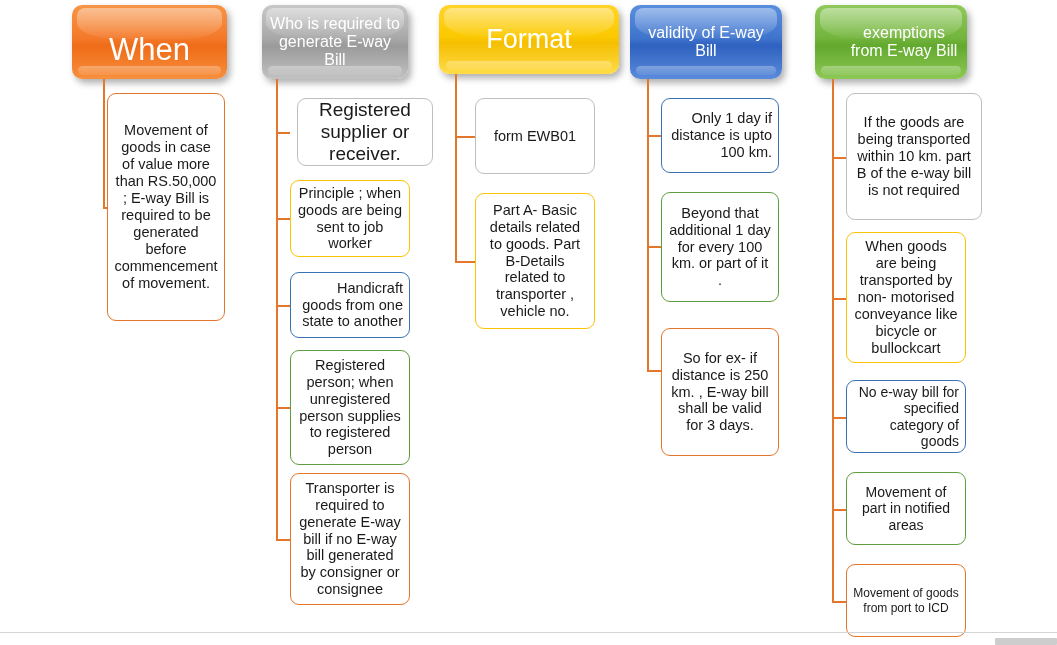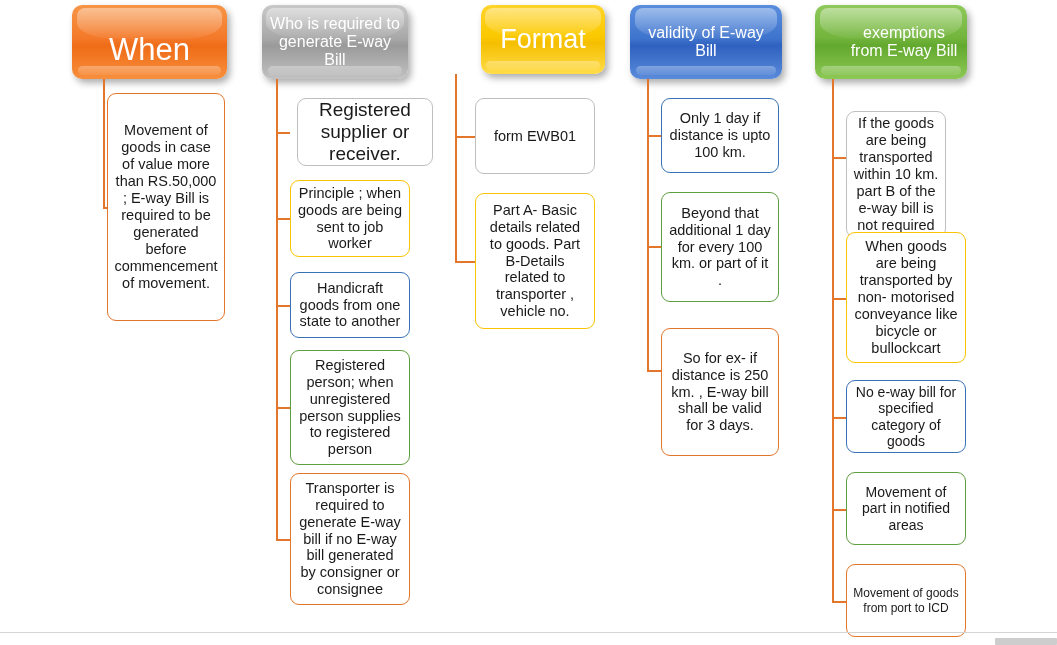--- a/index.html
+++ b/index.html
@@ -89,21 +89,21 @@
     justify-content: center;
     text-align: center;
     color: #1a1a1a;
     padding: 3px 6px;
     line-height: 1.17;
     overflow: hidden;
   }
   .bd-gray   { border-color: #bfbfbf; }
   .bd-orange { border-color: #e3762a; }
   .bd-yellow { border-color: #fbc403; }
-  .bd-blue   { border-color: #3a72b8; }
+  .bd-blue   { border-color: #3a72b8; text-align: right; }
   .bd-green  { border-color: #5f9e3f; }
 
   
   .conn-v {
     position: absolute;
     width: 1.6px;
     background: #e3762a;
   }
   .conn-h {
     position: absolute;
@@ -154,21 +154,21 @@
       <span>Handicraft goods from one state to another</span>
     </div>
     <div class="conn-h" style="left: 276px; top: 407px; width: 14px;"></div>
     <div class="node-box bd-green" style="left: 290px; top: 350px; width: 120px; height: 115px; font-size: 14.5px;">
       <span>Registered person; when unregistered person supplies to registered person</span>
     </div>
     <div class="conn-h" style="left: 276px; top: 539px; width: 14px;"></div>
     <div class="node-box bd-orange" style="left: 290px; top: 473px; width: 120px; height: 132px; font-size: 14.5px;">
       <span>Transporter is required to generate E-way bill if no E-way bill generated by consigner or consignee</span>
     </div>
-    <div class="header-box hdr-yellow" style="left: 439px; top: 5px; width: 124px; height: 69px; margin-left: 42px;">
+    <div class="header-box hdr-yellow" style="left: 439px; top: 5px; width: 180px; height: 69px;">
       <span class="hdr-label" style="font-size: 27px;">Format</span>
     </div>
     <div class="conn-v" style="left: 455px; top: 74px; height: 187px;"></div>
     <div class="conn-h" style="left: 455px; top: 136px; width: 20px;"></div>
     <div class="node-box bd-gray" style="left: 475px; top: 98px; width: 120px; height: 76px; font-size: 14.5px;">
       <span>form EWB01</span>
     </div>
     <div class="conn-h" style="left: 455px; top: 261px; width: 20px;"></div>
     <div class="node-box bd-yellow" style="left: 475px; top: 193px; width: 120px; height: 136px; font-size: 14.5px;">
       <span>Part A- Basic details related to goods. Part B-Details related to transporter , vehicle no.</span>
@@ -187,21 +187,21 @@
     </div>
     <div class="conn-h" style="left: 647px; top: 370px; width: 14px;"></div>
     <div class="node-box bd-orange" style="left: 661px; top: 328px; width: 118px; height: 128px; font-size: 14.5px;">
       <span>So for ex- if distance is 250 km. , E-way bill shall be valid for 3 days.</span>
     </div>
     <div class="header-box hdr-green" style="left: 815px; top: 5px; width: 152px; height: 74px;">
       <span class="hdr-label" style="font-size: 16px;">exemptions from E-way Bill</span>
     </div>
     <div class="conn-v" style="left: 832px; top: 79px; height: 522px;"></div>
     <div class="conn-h" style="left: 832px; top: 157px; width: 14px;"></div>
-    <div class="node-box bd-gray" style="left: 846px; top: 111px; width: 100px; height: 127px; font-size: 14.5px;">
+    <div class="node-box bd-gray" style="left: 846px; top: 93px; width: 136px; height: 127px; font-size: 14.5px;">
       <span>If the goods are being transported within 10 km. part B of the e-way bill is not required</span>
     </div>
     <div class="conn-h" style="left: 832px; top: 298px; width: 14px;"></div>
     <div class="node-box bd-yellow" style="left: 846px; top: 232px; width: 120px; height: 131px; font-size: 14.5px;">
       <span>When goods are being transported by non- motorised conveyance like bicycle or bullockcart</span>
     </div>
     <div class="conn-h" style="left: 832px; top: 417px; width: 14px;"></div>
     <div class="node-box bd-blue" style="left: 846px; top: 380px; width: 120px; height: 73px; font-size: 14px;">
       <span>No e-way bill for specified category of goods</span>
     </div>

